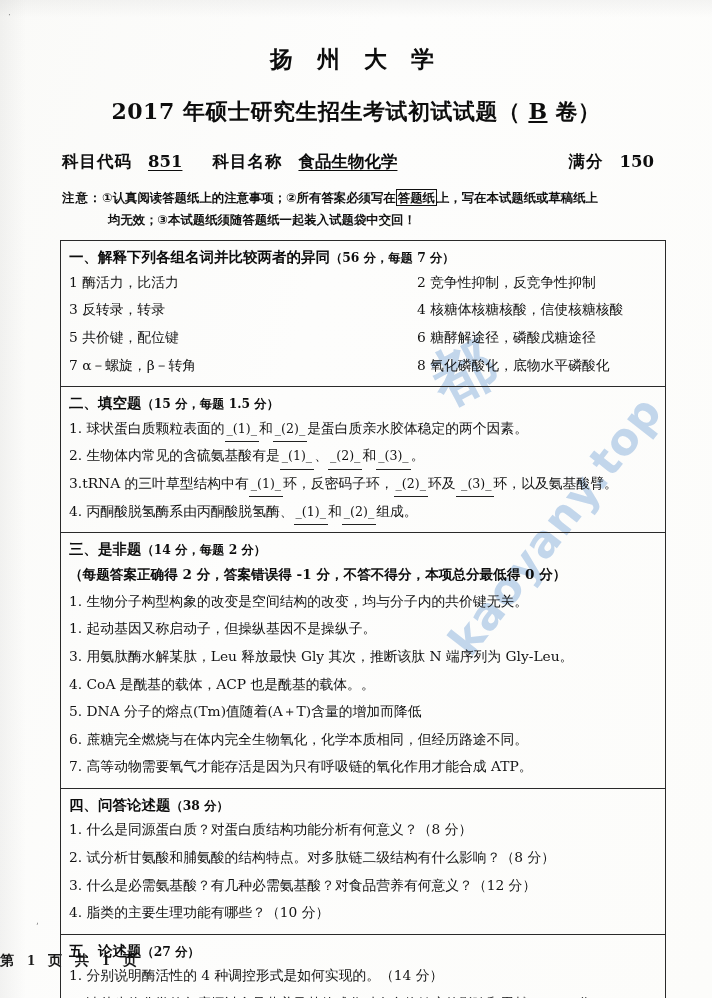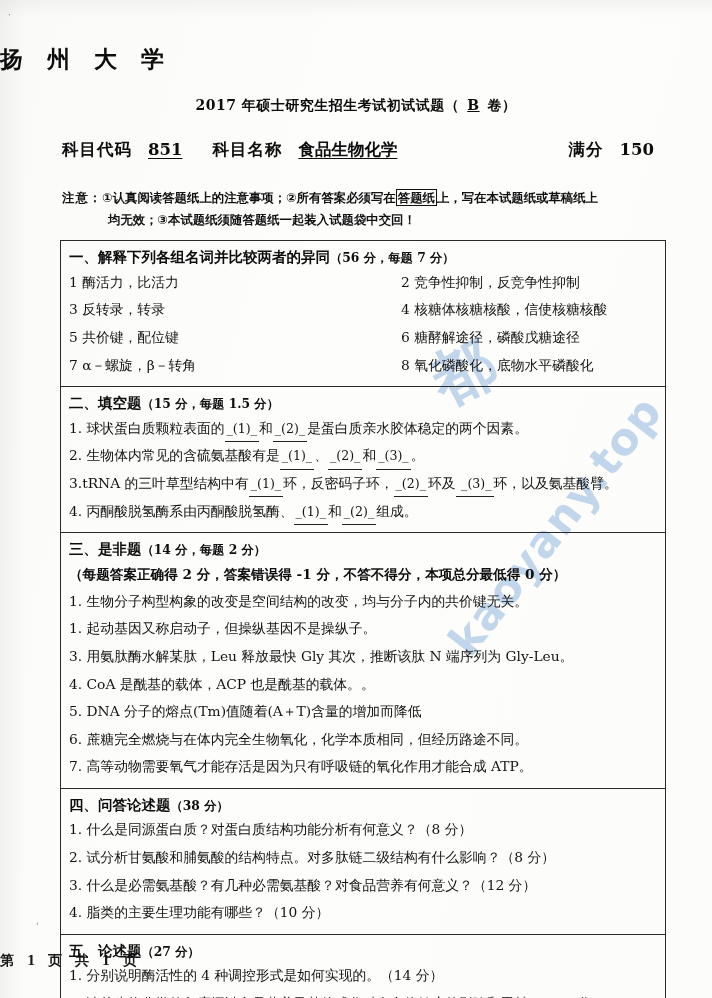--- a/index.html
+++ b/index.html
@@ -66,33 +66,33 @@
     left: 398px;
     top: 500px;
   }
 
   
   .content {
     position: relative;
     z-index: 3;
   }
   .univ-title {
-    text-align: left;
+    text-align: center;
     font-family: "DejaVu Serif", "Liberation Serif", serif;
     font-weight: 700;
     font-size: 23px;
     letter-spacing: 8px;
     margin-top: 44px;
     color: #0d0d0d;
   }
   .exam-title {
     text-align: center;
     font-family: "DejaVu Serif", "Liberation Serif", serif;
     font-weight: 700;
-    font-size: 14px;
+    font-size: 22px;
     letter-spacing: 0.5px;
     margin-top: 22px;
     color: #0d0d0d;
   }
   .exam-title .paper-code {
     text-decoration: underline;
     padding: 0 8px;
   }
 
   .subject-row {
@@ -110,21 +110,21 @@
   .subject-row .val-underline {
     text-decoration: underline;
     text-underline-offset: 3px;
   }
   .gap-sm { display: inline-block; width: 16px; }
   .gap-md { display: inline-block; width: 30px; }
   .spacer { flex: 1; }
 
   
   .notice {
-    margin-top: 26px;
+    margin-top: 14px;
     padding: 0 46px 0 62px;
     font-size: 12.4px;
     font-weight: 700;
     line-height: 1.75;
     color: #111;
     font-family: "DejaVu Sans", "Liberation Sans", sans-serif;
   }
   .notice .n-label { letter-spacing: 1px; }
   .notice .boxed {
     border: 1.2px solid #111;
@@ -181,21 +181,21 @@
     font-size: 12.6px;
   }
   .qline .w26 { min-width: 26px; }
   .qline .w30 { min-width: 30px; }
   .qline .w34 { min-width: 34px; }
 
   
   .two-col {
     display: grid;
     grid-template-columns: 332px 1fr;
-    column-gap: 0;
+    column-gap: 16px;
   }
 
   
   .footer {
     position: absolute;
     left: 0; right: 0;
     top: 952px;
     text-align: left;
     font-family: "DejaVu Serif", "Liberation Serif", serif;
     font-weight: 700;

